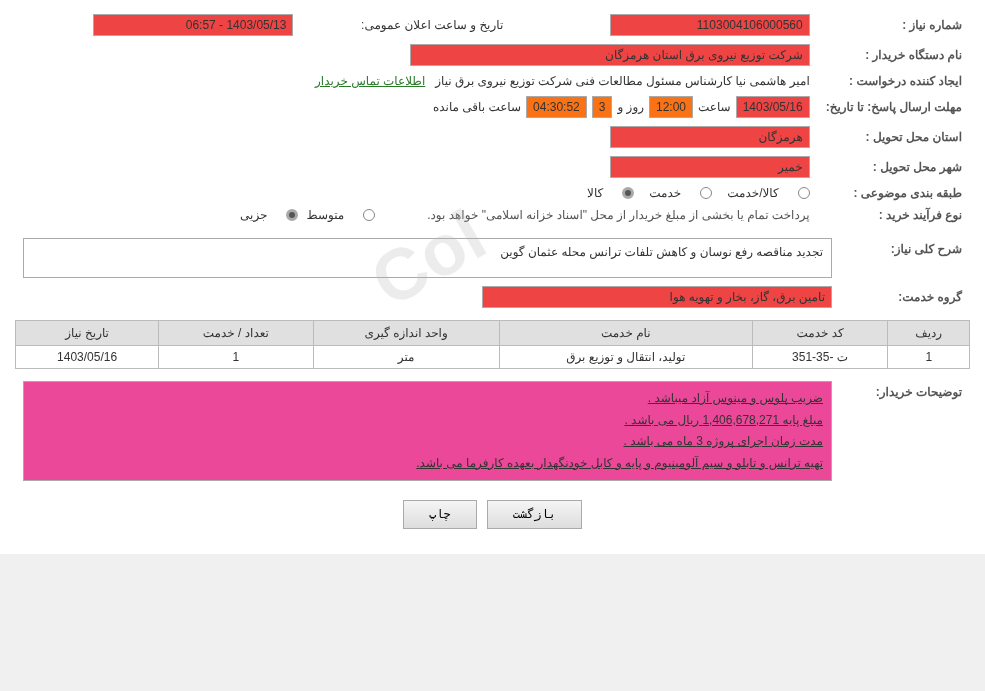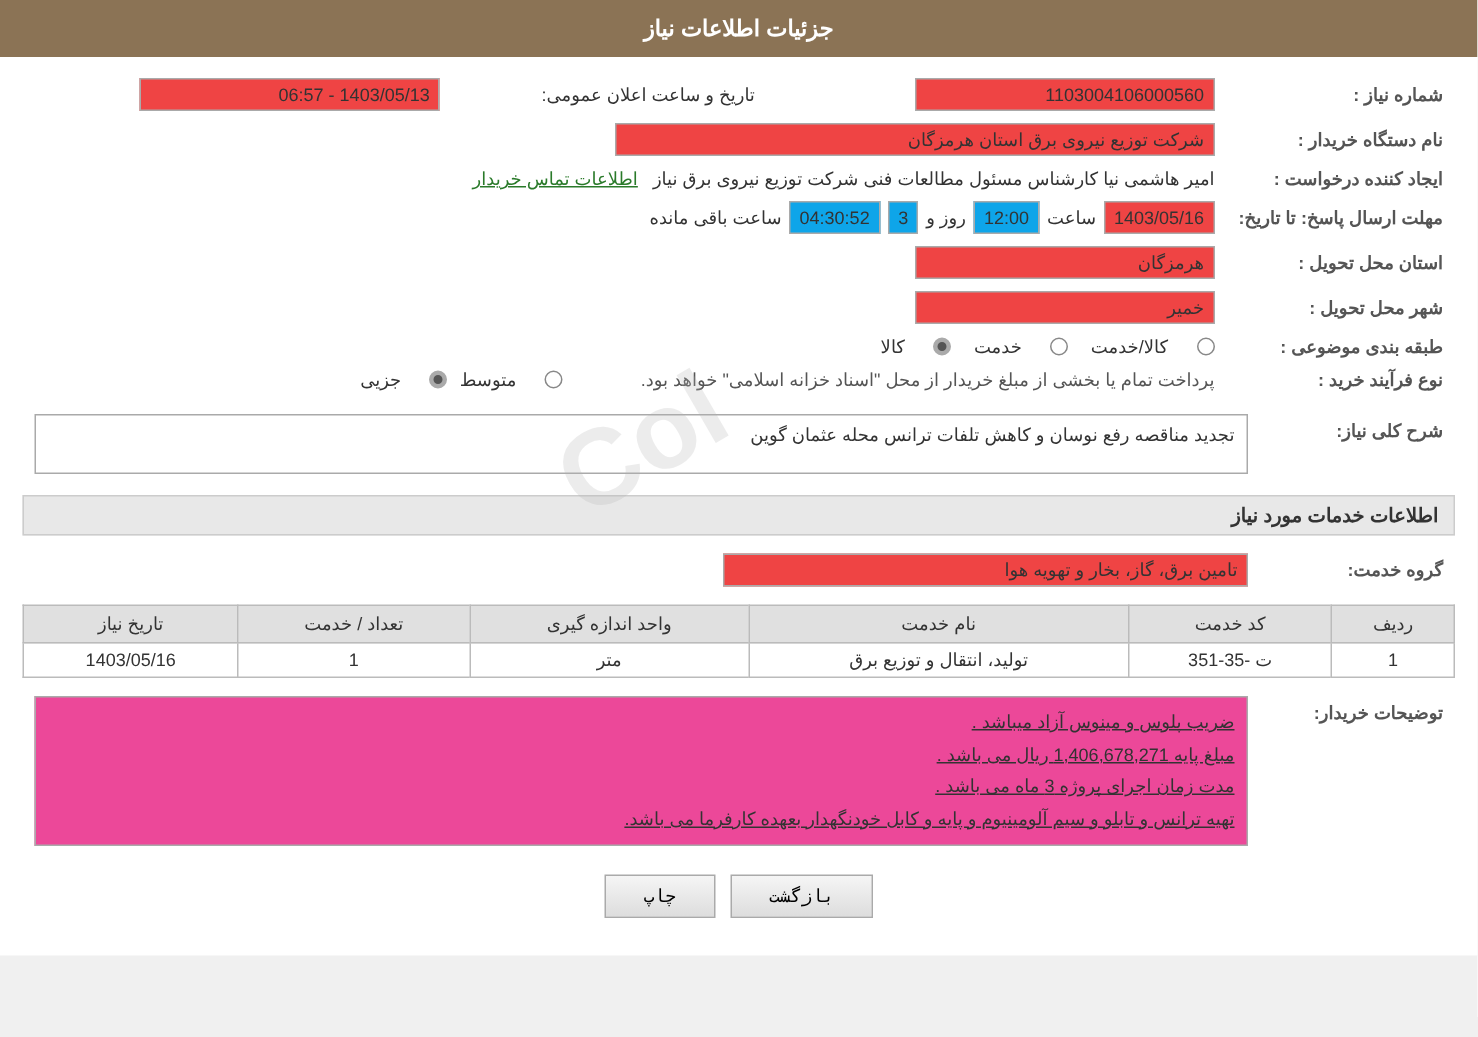--- a/index.html
+++ b/index.html
@@ -55,21 +55,21 @@
     }
     .input-box {
       border: 1px solid #aaa;
       background: #ef4444;
       padding: 3px 6px;
       display: inline-block;
       min-width: 200px;
     }
     .input-box-sm {
       border: 1px solid #aaa;
-      background: #0ea5e9;
+      background: #f97316;
       padding: 3px 6px;
       display: inline-block;
     }
     .date-row {
       display: flex;
       align-items: center;
       gap: 5px;
       flex-wrap: nowrap;
       direction: rtl;
     }
@@ -180,23 +180,20 @@
       transform: translate(-50%, -50%) rotate(-30deg);
       font-weight: bold;
       pointer-events: none;
     }
   </style>
 </head>
 <body>
 
 <div class="page-wrapper">
 
-  <div class="header-bar">
-    <span>جزئیات اطلاعات نیاز</span>
-  </div>
 
   <div class="content">
 
     <table class="info-table">
       <tbody>
           <tr>
         <td class="label-cell">شماره نیاز :</td>
         <td class="value-cell">
           <div class="input-box">1103004106000560</div>
         </td>
@@ -291,21 +288,20 @@
         <td>
           <div class="description-box watermark-area">
             <span>تجدید مناقصه رفع نوسان و کاهش تلفات ترانس محله عثمان گوین</span>
             <div class="col-text">Col</div>
           </div>
         </td>
       </tr>
     </tbody>
       </table>
 
-    <div class="section-title">اطلاعات خدمات مورد نیاز</div>
 
     <table class="info-table">
       <tbody>
           <tr>
         <td class="label-cell">گروه خدمت:</td>
         <td>
           <div class="input-box" style="min-width:350px;">تامین برق، گاز، بخار و تهویه هوا</div>
         </td>
       </tr>
     </tbody>

